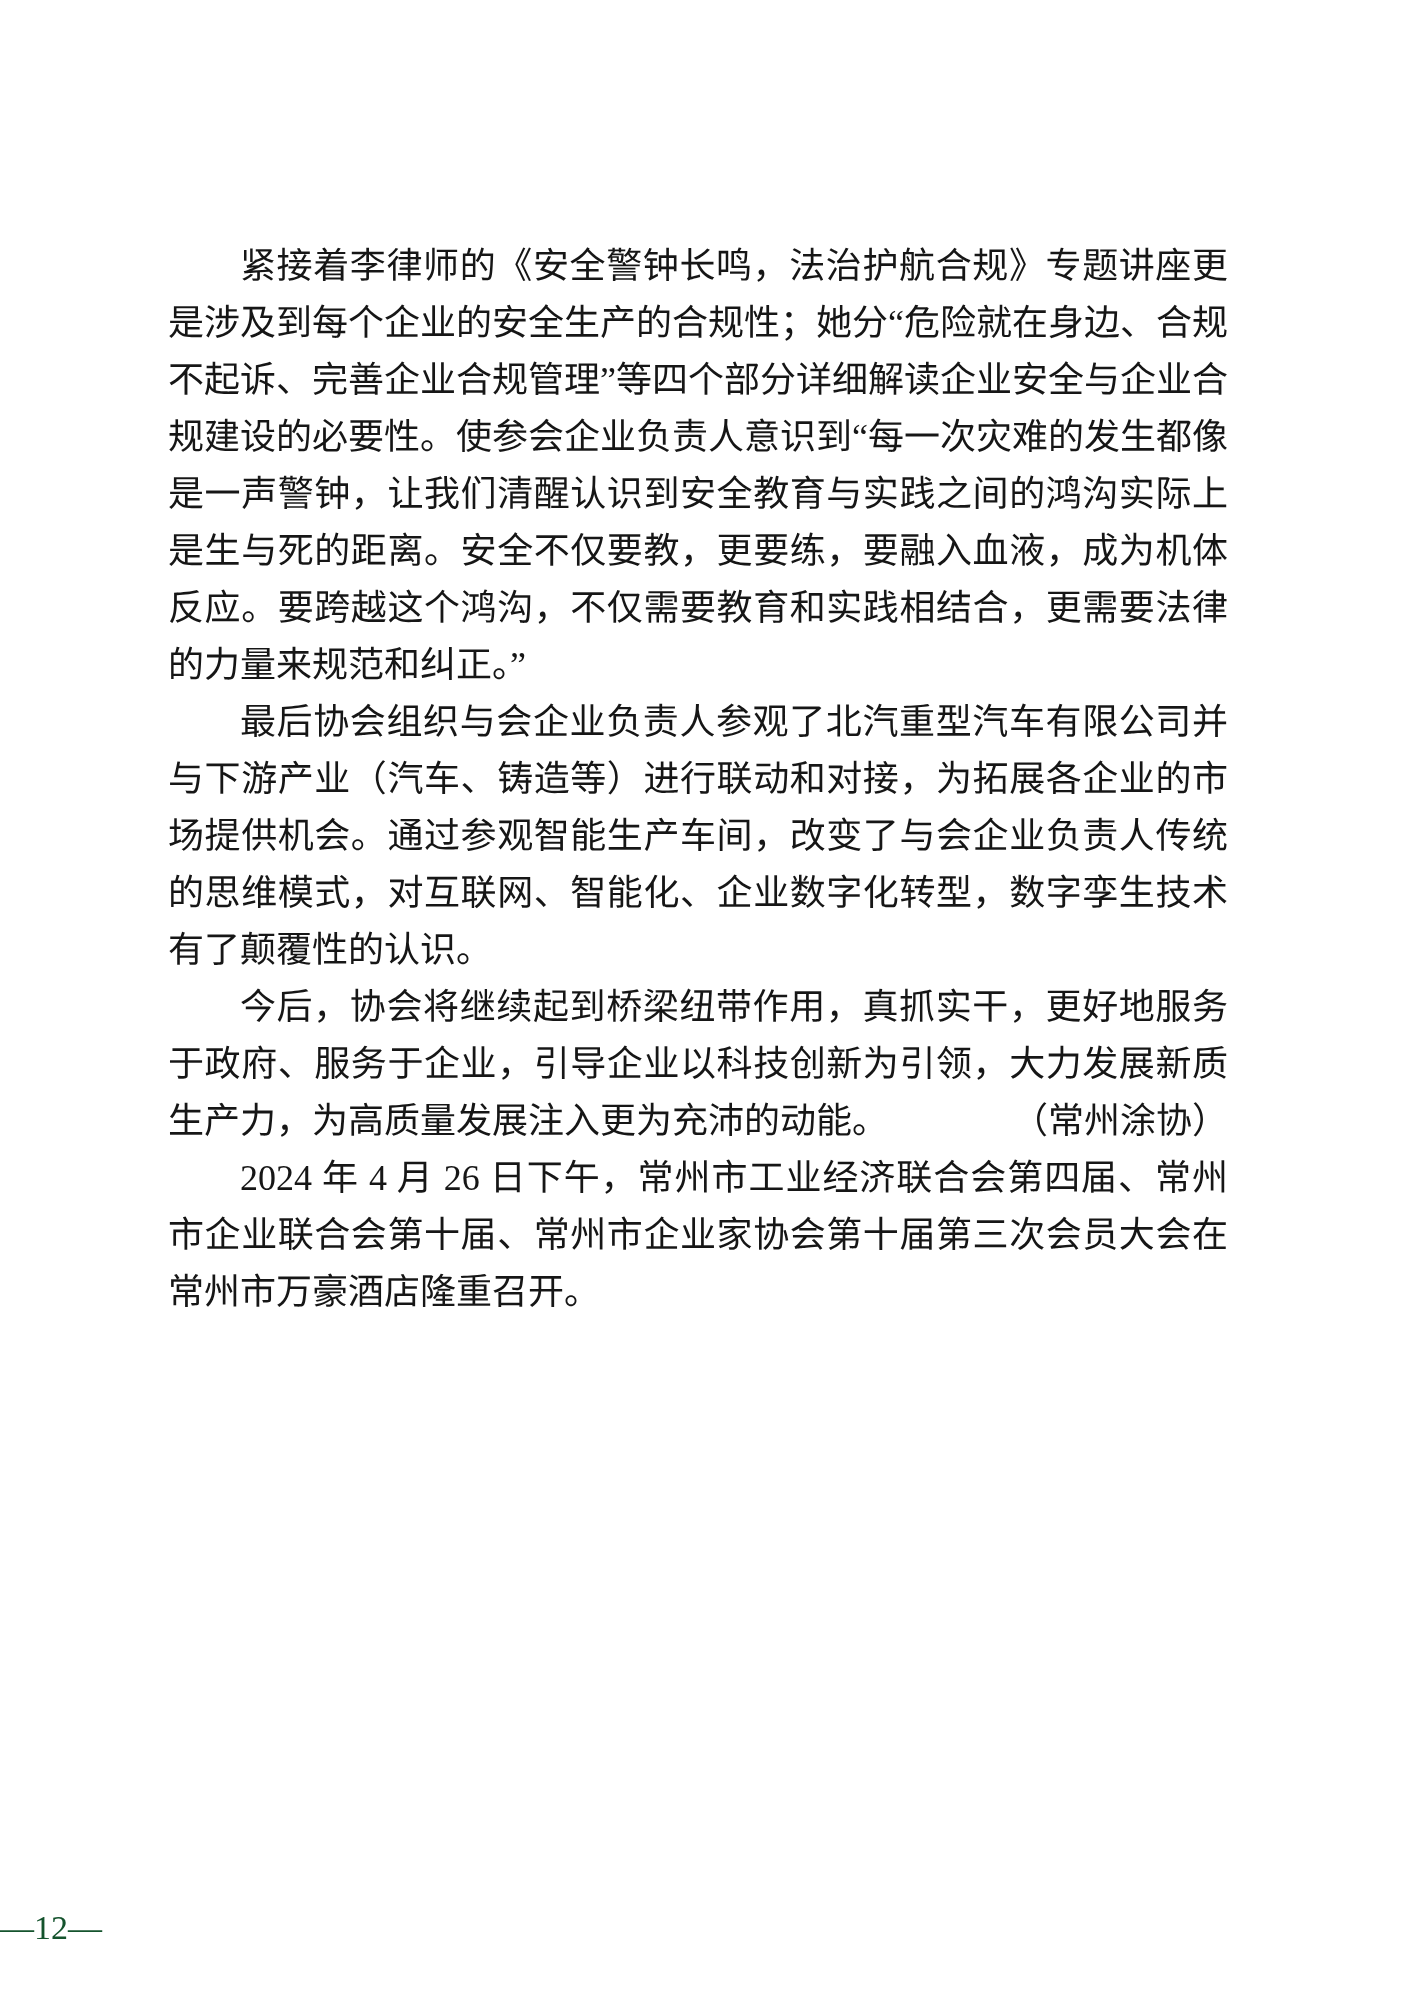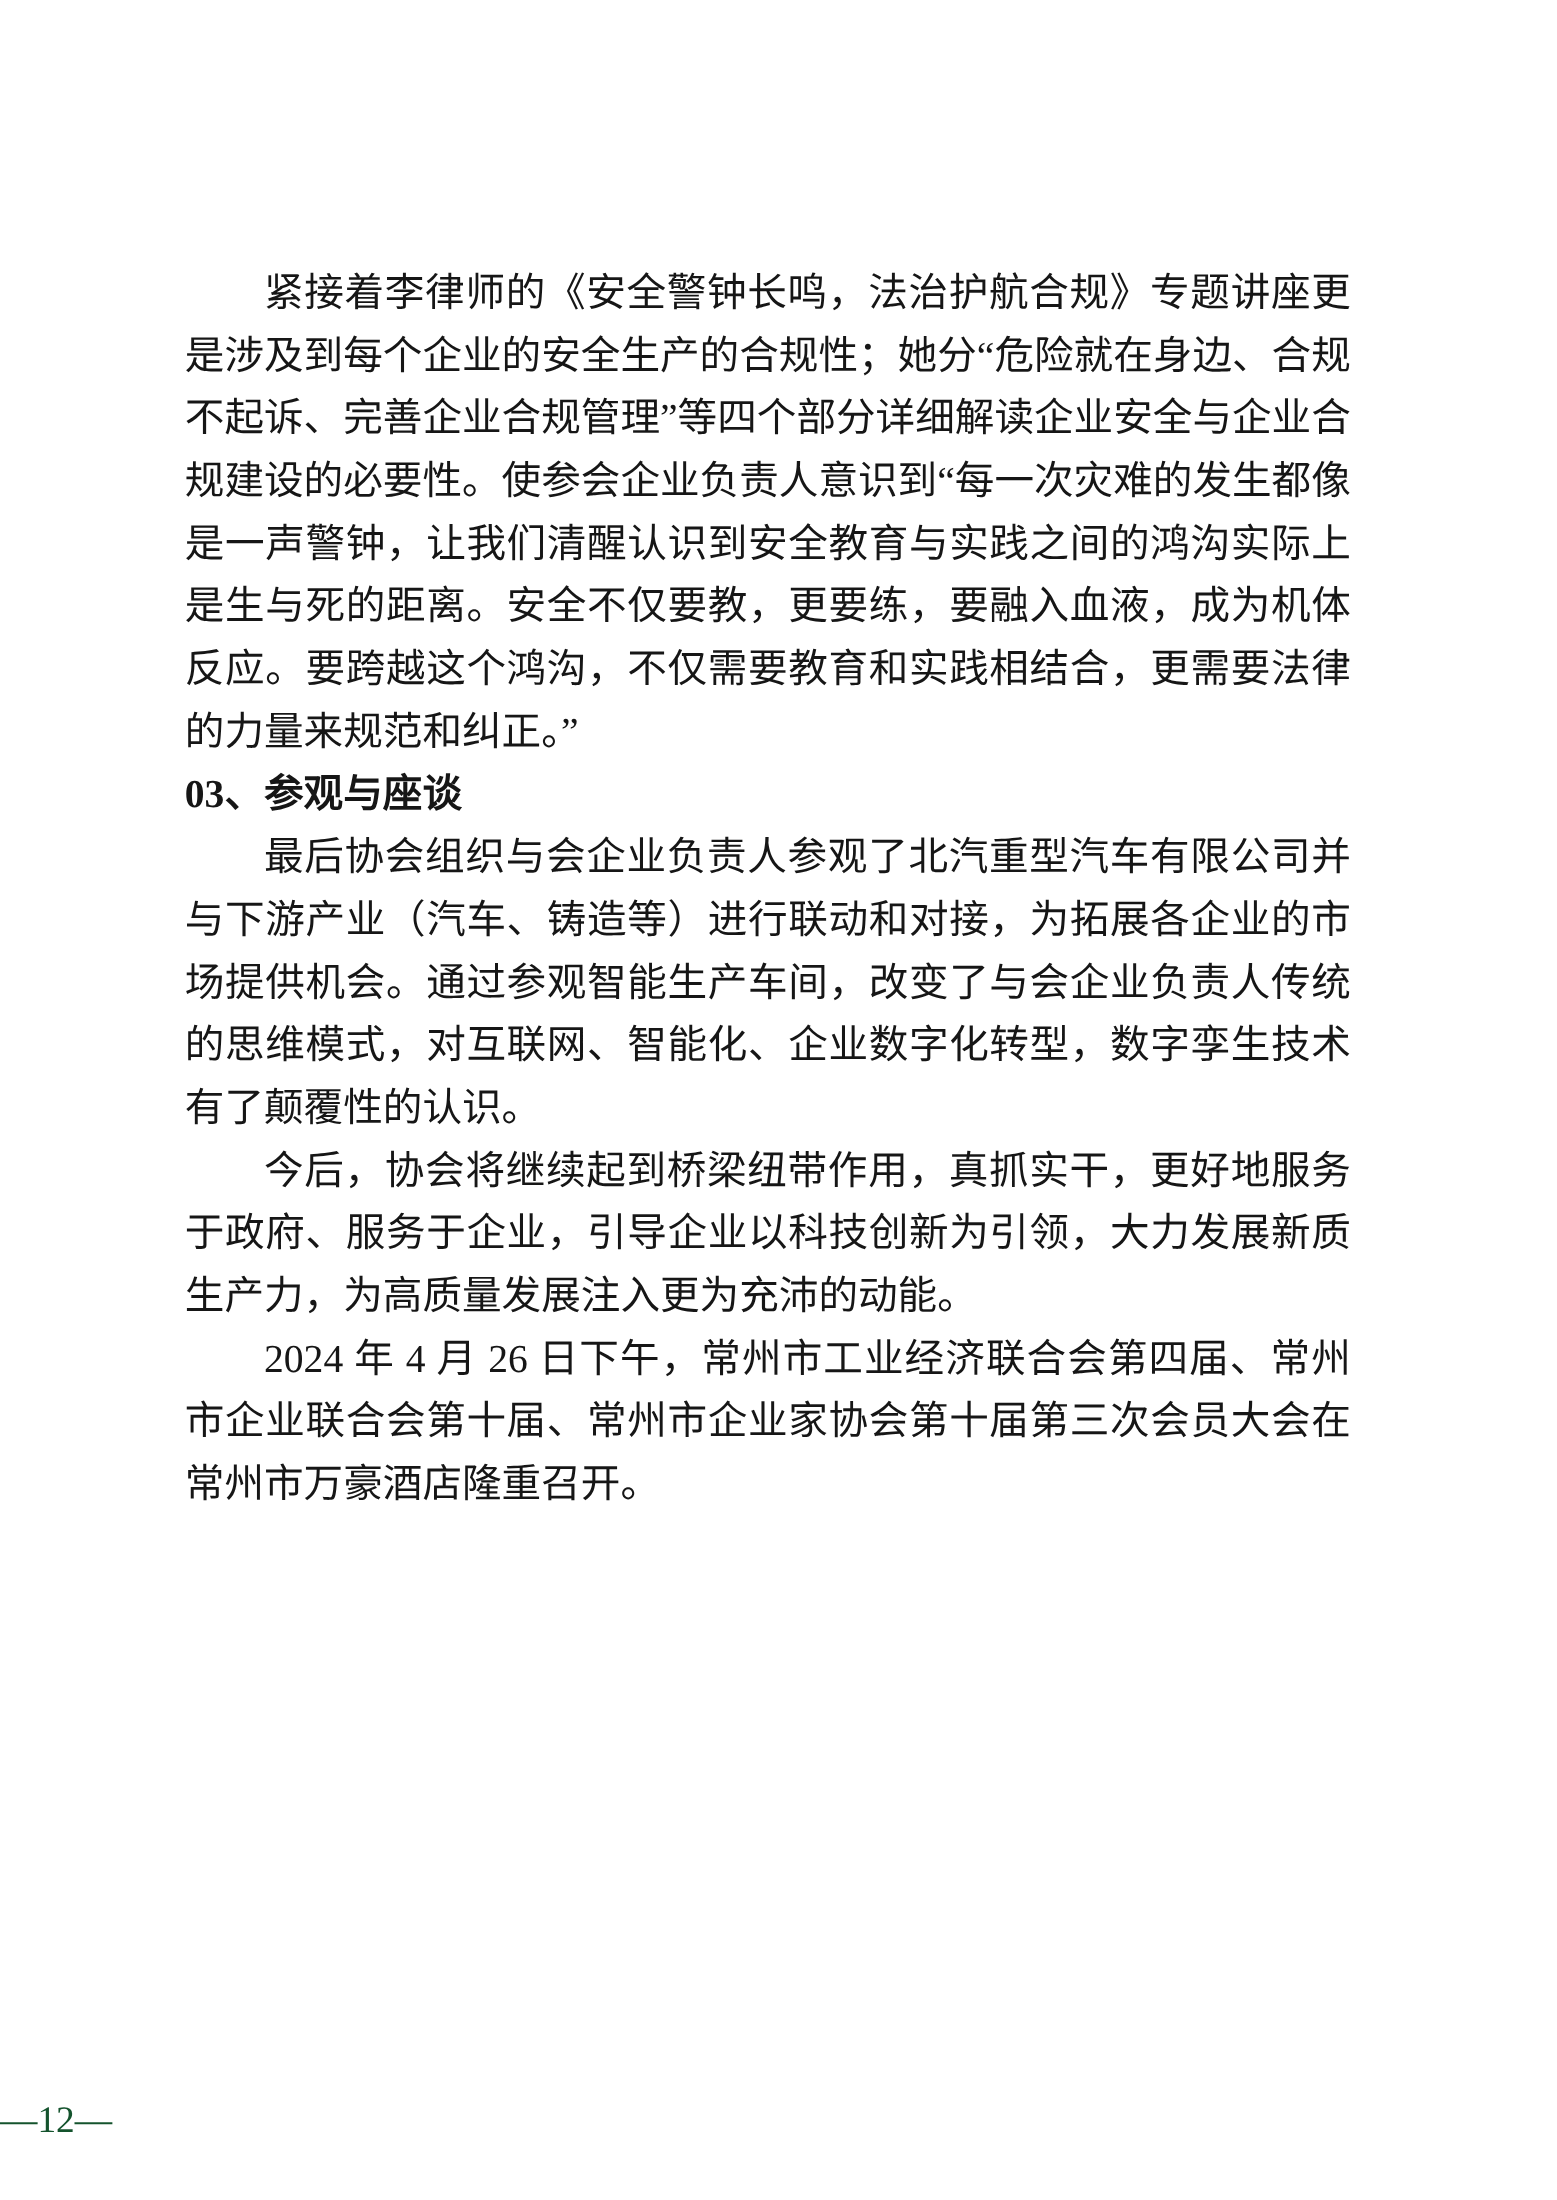--- a/index.html
+++ b/index.html
@@ -60,25 +60,24 @@
   }
 </style>
 </head>
 <body>
 
 <div class="page">
   <div class="content">
 
     <p>紧接着李律师的《安全警钟长鸣，法治护航合规》专题讲座更是涉及到每个企业的安全生产的合规性；她分“危险就在身边、合规不起诉、完善企业合规管理”等四个部分详细解读企业安全与企业合规建设的必要性。使参会企业负责人意识到“每一次灾难的发生都像是一声警钟，让我们清醒认识到安全教育与实践之间的鸿沟实际上是生与死的距离。安全不仅要教，更要练，要融入血液，成为机体反应。要跨越这个鸿沟，不仅需要教育和实践相结合，更需要法律的力量来规范和纠正。”</p>
 
-    <h3 class="section-heading">03、参观与座谈</h3>
 
     <p>最后协会组织与会企业负责人参观了北汽重型汽车有限公司并与下游产业（汽车、铸造等）进行联动和对接，为拓展各企业的市场提供机会。通过参观智能生产车间，改变了与会企业负责人传统的思维模式，对互联网、智能化、企业数字化转型，数字孪生技术有了颠覆性的认识。</p>
 
-    <p><span>今后，协会将继续起到桥梁纽带作用，真抓实干，更好地服务于政府、服务于企业，引导企业以科技创新为引领，大力发展新质生产力，为高质量发展注入更为充沛的动能。</span></p>
+    <p><span>今后，协会将继续起到桥梁纽带作用，真抓实干，更好地服务于政府、服务于企业，引导企业以科技创新为引领，大力发展新质生产力，为高质量发展注入更为充沛的动能。</span><span class="attribution">（常州涂协）</span></p>
 
 
     <p>2024 年 4 月 26 日下午，常州市工业经济联合会第四届、常州市企业联合会第十届、常州市企业家协会第十届第三次会员大会在常州市万豪酒店隆重召开。</p>
 
 
   </div>
 
   <div class="page-number">—12—</div>
 </div>
 

